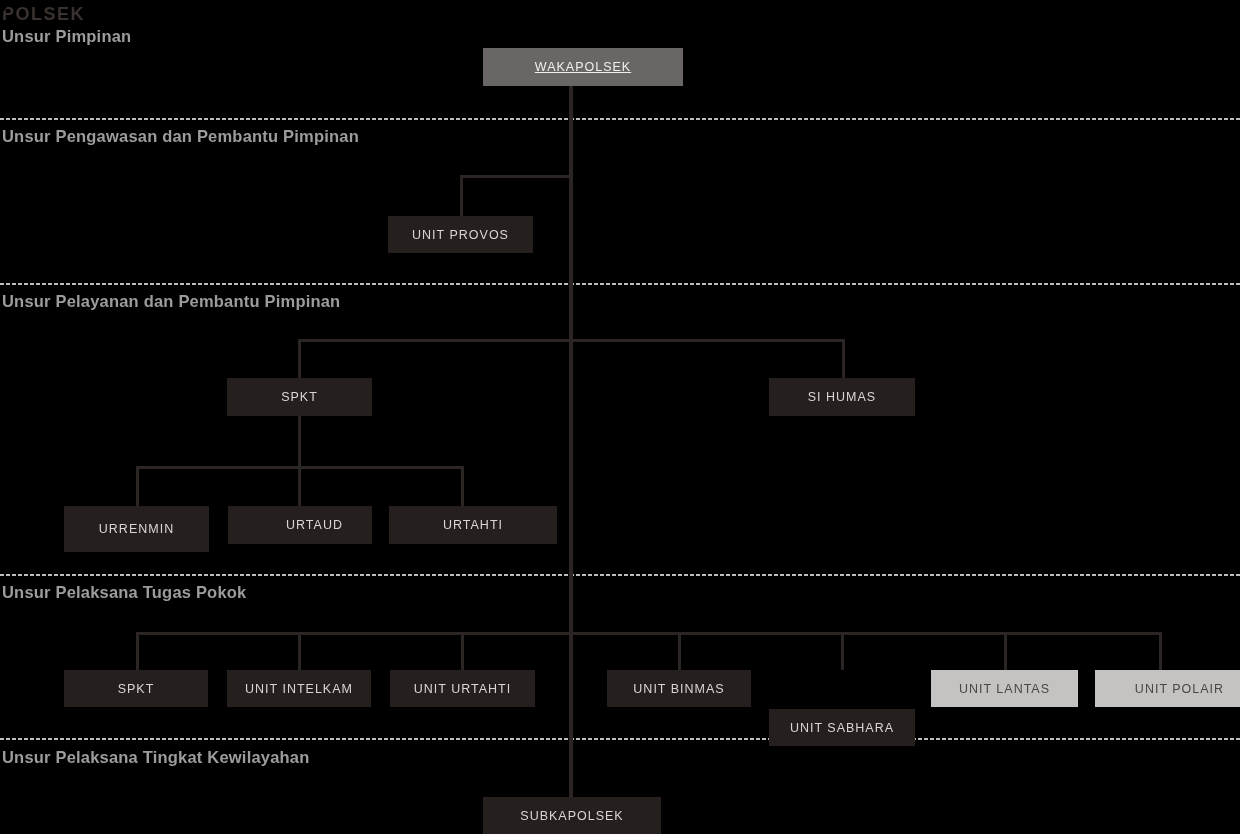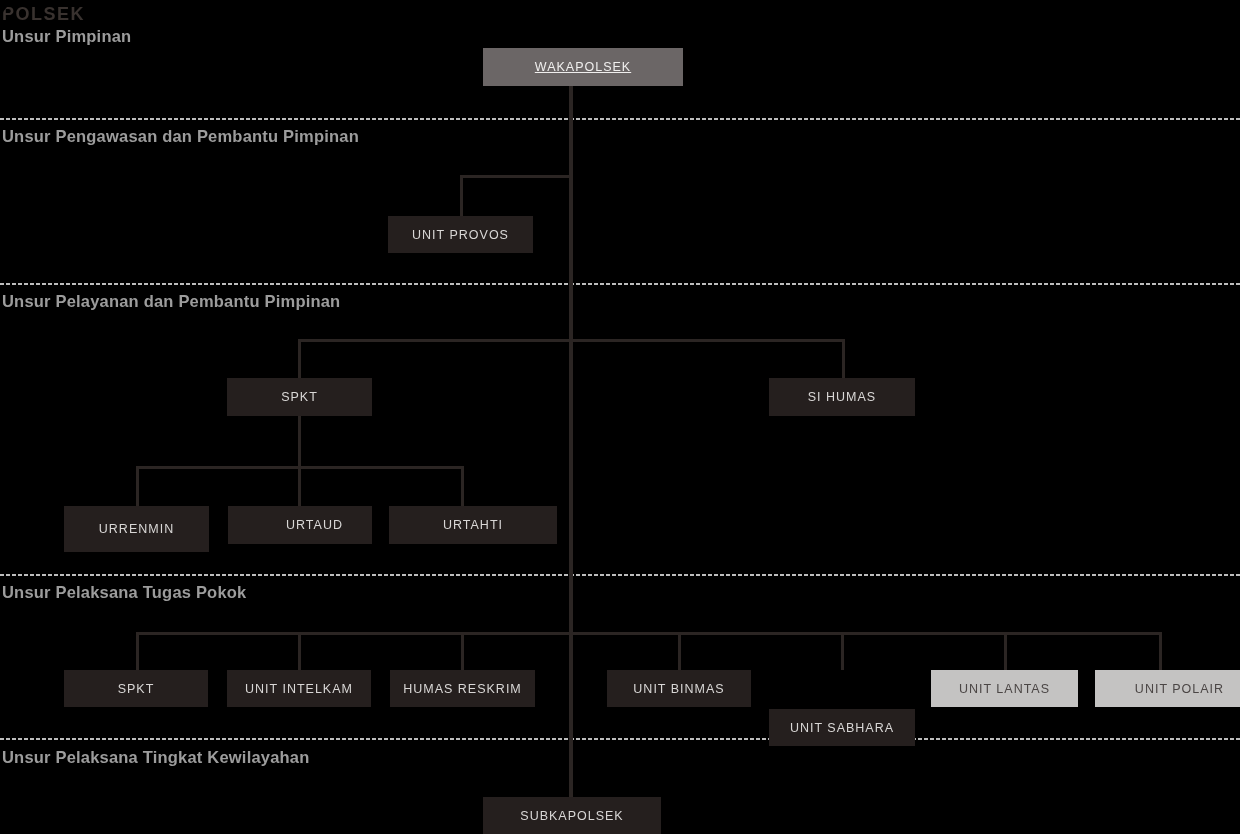--- a/index.html
+++ b/index.html
@@ -104,21 +104,21 @@
 
   <div class="node" style="left:227px;top:378px;width:145px;height:38px;">SPKT</div>
   <div class="node" style="left:769px;top:378px;width:146px;height:38px;">SI HUMAS</div>
 
   <div class="node" style="left:64px;top:506px;width:145px;height:46px;">URRENMIN</div>
   <div class="node" style="left:228px;top:506px;width:144px;height:38px;padding-left:29px;">URTAUD</div>
   <div class="node" style="left:389px;top:506px;width:168px;height:38px;">URTAHTI</div>
 
   <div class="node" style="left:64px;top:670px;width:144px;height:37px;">SPKT</div>
   <div class="node" style="left:227px;top:670px;width:144px;height:37px;">UNIT INTELKAM</div>
-  <div class="node" style="left:390px;top:670px;width:145px;height:37px;">HUMAS RESKRIM</div>
+  <div class="node" style="left:390px;top:670px;width:145px;height:37px;">UNIT URTAHTI</div>
   <div class="node" style="left:607px;top:670px;width:144px;height:37px;">UNIT BINMAS</div>
   <div class="node" style="left:769px;top:670px;width:146px;height:37px;margin-top:39px;">UNIT SABHARA</div>
   <div class="node light" style="left:931px;top:670px;width:147px;height:37px;">UNIT LANTAS</div>
   <div class="node light" style="left:1095px;top:670px;width:169px;height:37px;">UNIT POLAIR</div>
 
   <div class="node" style="left:483px;top:797px;width:178px;height:37px;">SUBKAPOLSEK</div>
 
 </div>
 
 </body></html>

